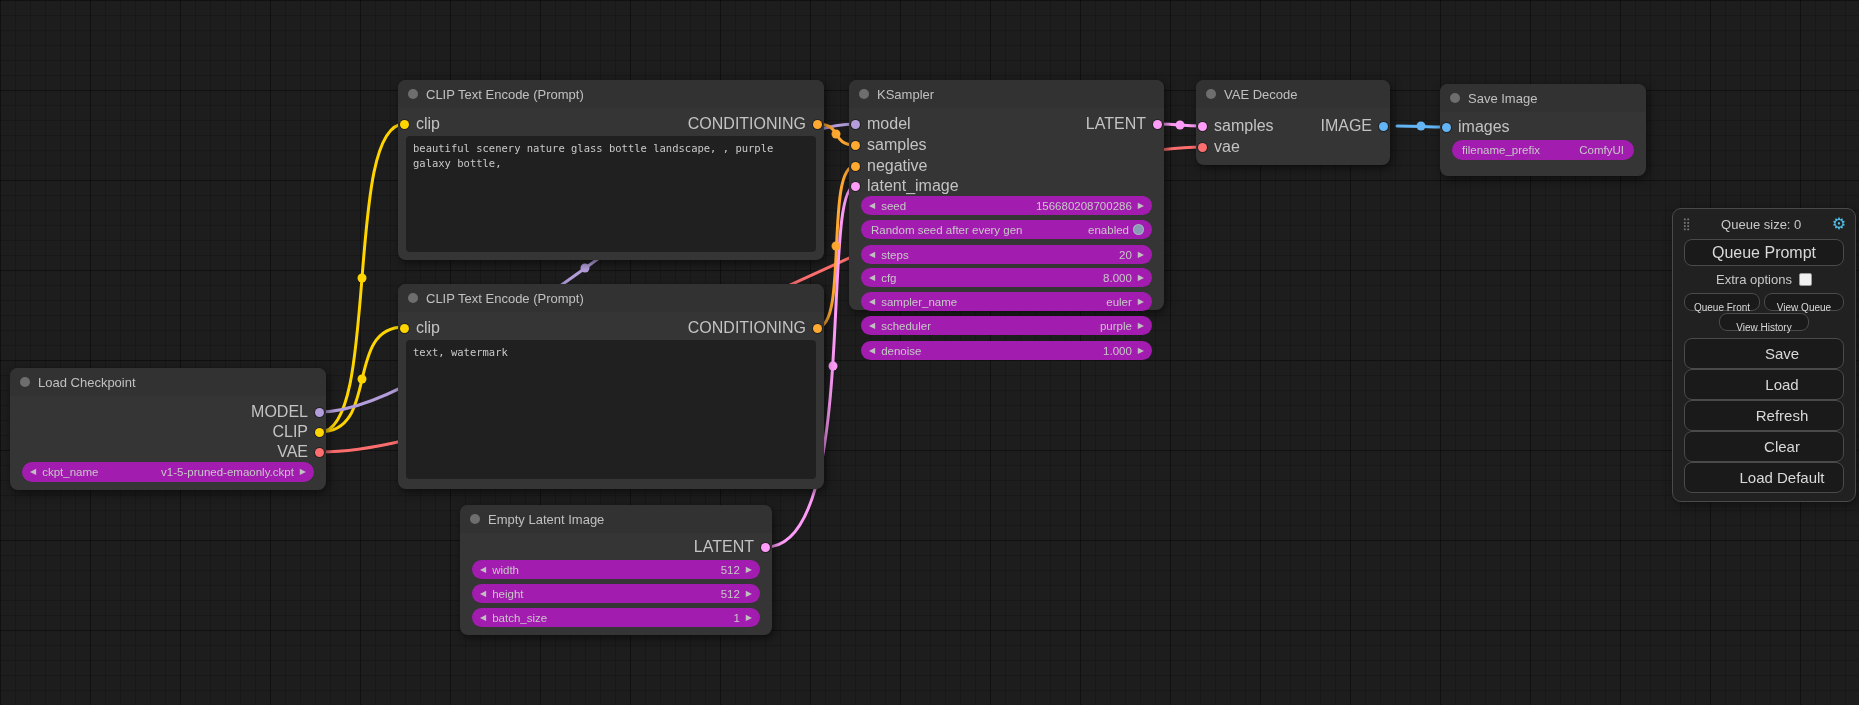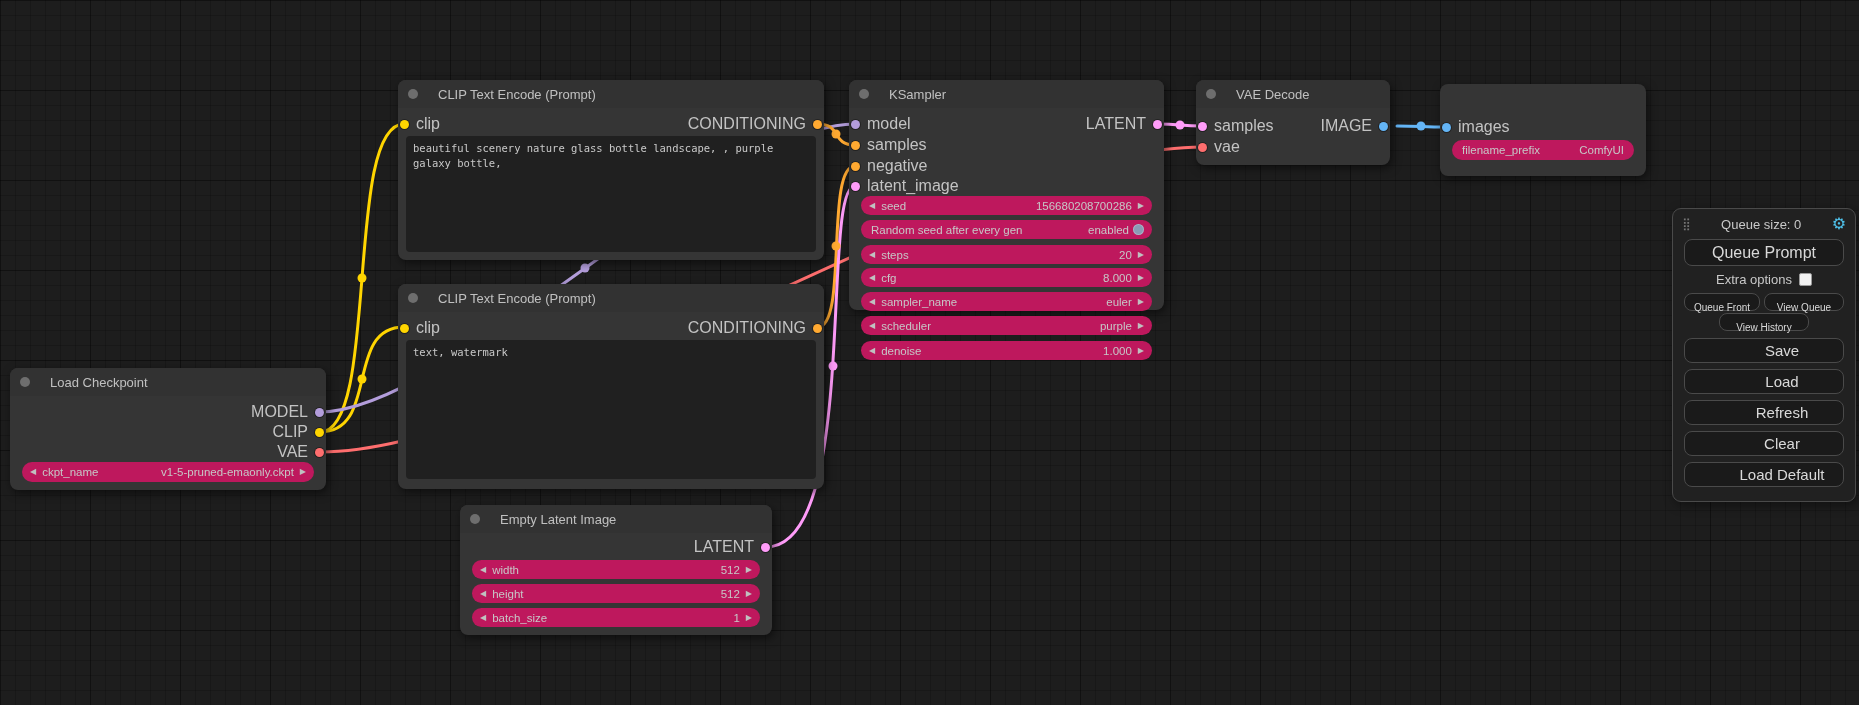--- a/index.html
+++ b/index.html
@@ -11,50 +11,50 @@
   .canvas{position:relative;width:1859px;height:705px;background-color:#1d1d1d;
     background-image:
       linear-gradient(rgba(0,0,0,.28) 1px,transparent 1px),
       linear-gradient(90deg,rgba(0,0,0,.28) 1px,transparent 1px),
       linear-gradient(rgba(0,0,0,.16) 1px,transparent 1px),
       linear-gradient(90deg,rgba(0,0,0,.16) 1px,transparent 1px);
     background-size:90px 90px,90px 90px,15px 15px,15px 15px;}
   .wires{position:absolute;left:0;top:0;z-index:1;}
   .wire{fill:none;stroke-width:3;stroke-linecap:round;}
   .node{position:absolute;z-index:2;background:#353535;border-radius:8px;box-shadow:2px 3px 10px rgba(0,0,0,.55);}
-  .node-title{position:absolute;left:0;top:0;right:0;height:28px;background:#323232;border-radius:8px 8px 0 0;display:flex;align-items:center;gap:20px;padding:0 10px;}
+  .node-title{position:absolute;left:0;top:0;right:0;height:28px;background:#323232;border-radius:8px 8px 0 0;display:flex;align-items:center;gap:8px;padding:0 10px;}
   .title-dot{width:10px;height:10px;border-radius:50%;background:#6e6e6e;flex:none;}
   .title-text{font-size:13px;color:#c0c0c0;white-space:nowrap;}
   .port{position:absolute;height:16px;display:flex;align-items:center;gap:7px;}
   .port.in{left:2px;}
   .port.out{right:2px;flex-direction:row-reverse;}
   .pdot{width:9px;height:9px;border-radius:50%;flex:none;box-shadow:0 0 0 1px rgba(0,0,0,.35);}
   .plabel{font-size:16px;color:#c3c3c3;white-space:nowrap;}
   .c-model{background:var(--c-model);} .c-clip{background:var(--c-clip);} .c-vae{background:var(--c-vae);}
   .c-conditioning{background:var(--c-conditioning);} .c-latent{background:var(--c-latent);} .c-image{background:var(--c-image);}
-  .widget{position:absolute;height:19px;background:#be185d;border-radius:10px;display:flex;align-items:center;padding:0 8px;font-size:11.5px;color:#c7c7c7;}
+  .widget{position:absolute;height:19px;background:#a21caf;border-radius:10px;display:flex;align-items:center;padding:0 8px;font-size:11.5px;color:#c7c7c7;}
   .widget .w-label{margin-left:6px;white-space:nowrap;}
   .widget .w-value{margin-left:auto;margin-right:6px;white-space:nowrap;}
   .widget.noarrow .w-label{margin-left:2px;}
   .widget.noarrow .w-value{margin-right:2px;}
   .arrow{font-family:"DejaVu Sans",sans-serif;font-size:8px;color:#c0c0c0;line-height:1;flex:none;}
   .arrow-l::before{content:"\25C0";}
   .arrow-r::before{content:"\25B6";}
   .toggle-dot{width:11px;height:11px;border-radius:50%;background:var(--c-toggle-dot);flex:none;margin-left:2px;box-shadow:inset 0 0 0 1px rgba(255,255,255,.25);}
   textarea.prompt{position:absolute;background:#202020;border:none;resize:none;color:#c9c9c9;font-family:"DejaVu Sans Mono",monospace;font-size:10.5px;line-height:1.45;padding:5px 7px;border-radius:4px;outline:none;overflow:hidden;}
   
   .menu{position:absolute;z-index:3;left:1672px;top:208px;width:184px;height:294px;background:#212121;border:1px solid #4a4a4a;border-radius:9px;box-shadow:3px 3px 12px rgba(0,0,0,.45);}
   .menu-header{position:absolute;top:6px;left:9px;right:9px;height:18px;display:flex;align-items:center;}
   .drag-handle{font-family:"DejaVu Sans",sans-serif;color:#757575;font-size:12px;cursor:grab;}
   .drag-handle::before{content:"\28FF";}
   .queue-size{flex:1;text-align:center;color:#c9c9c9;font-size:13px;}
   .gear{font-family:"DejaVu Sans",sans-serif;color:var(--c-gear);font-size:16px;cursor:pointer;line-height:1;}
   .gear::before{content:"\2699";}
   .btn{position:absolute;left:11px;right:11px;background:#1a1a1a;border:1px solid #4a4a4a;border-radius:8px;color:#d9d9d9;text-align:center;font-family:"Liberation Sans",sans-serif;cursor:pointer;}
-  .btn.big{height:25px;font-size:15px;padding-left:36px;}
+  .btn.big{height:31px;font-size:15px;padding-left:36px;}
   .btn.queueprompt{height:27px;font-size:16px;}
   .btn.small{font-size:10px;height:15px;line-height:12px;padding:8px 5px;}
   .extra-row{position:absolute;top:62px;left:0;right:0;height:16px;display:flex;align-items:center;justify-content:center;gap:7px;color:#c9c9c9;font-size:13px;}
   .checkbox{width:13px;height:13px;background:#f1f1f1;border:1px solid #9a9a9a;border-radius:2px;cursor:pointer;}
 </style>
 </head>
 <body>
 
 <div class="canvas">
 
@@ -246,20 +246,24 @@
       <span class="pdot c-vae"></span>
       <span class="plabel">vae</span>
     </div>
     <div class="port out" style="top:38px">
       <span class="pdot c-image"></span>
       <span class="plabel">IMAGE</span>
     </div>
   </div>
 
   <div class="node" style="left:1440px;top:84px;width:206px;height:92px">
+    <div class="node-title">
+      <span class="title-dot"></span>
+      <span class="title-text">Save Image</span>
+    </div>
     <div class="port in" style="top:35px">
       <span class="pdot c-image"></span>
       <span class="plabel">images</span>
     </div>
     <div class="widget noarrow" style="left:12px;right:12px;top:56px;height:20px">
       <span class="w-label">filename_prefix</span>
       <span class="w-value">ComfyUI</span>
     </div>
   </div>
 

